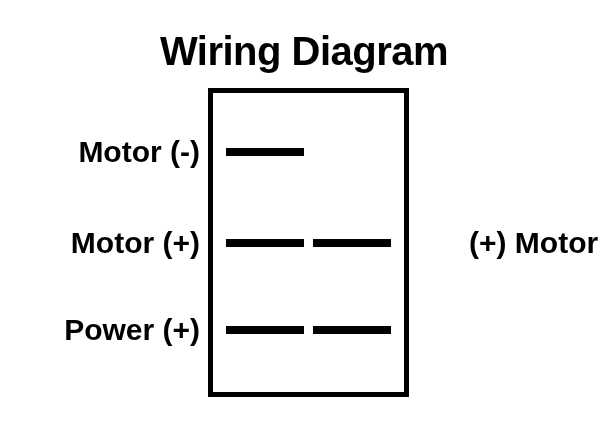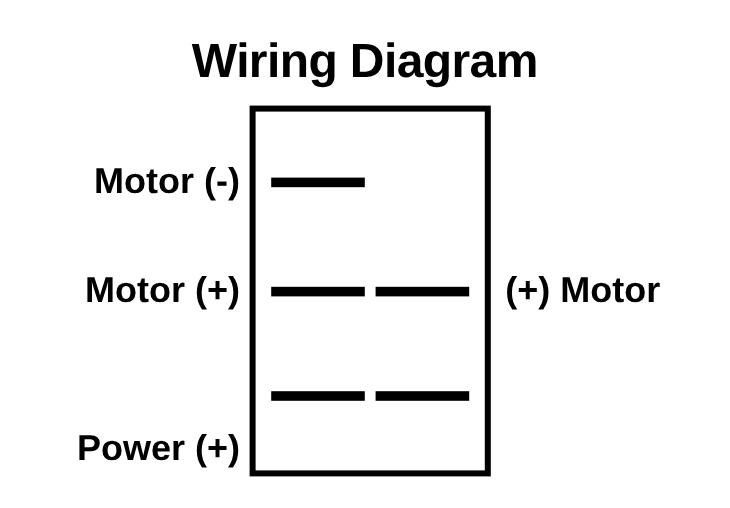--- a/index.html
+++ b/index.html
@@ -77,22 +77,22 @@
   }
   .label-left {
     right: 408px;          
     text-align: right;
   }
   .label-right {
     left: 421px;
     text-align: right;
   }
   .label-row-1 { top: 136px; }
-  .label-row-2 { top: 227px; }
-  .label-row-3 { top: 314px; margin-top: 44px; }
+  .label-row-2 { top: 227px; margin-left: 48px; }
+  .label-row-3 { top: 314px; }
 </style>
 </head>
 <body>
 
 <div id="canvas">
 
   <div class="title">Wiring Diagram</div>
 
   <div class="switch-body"></div>
 

